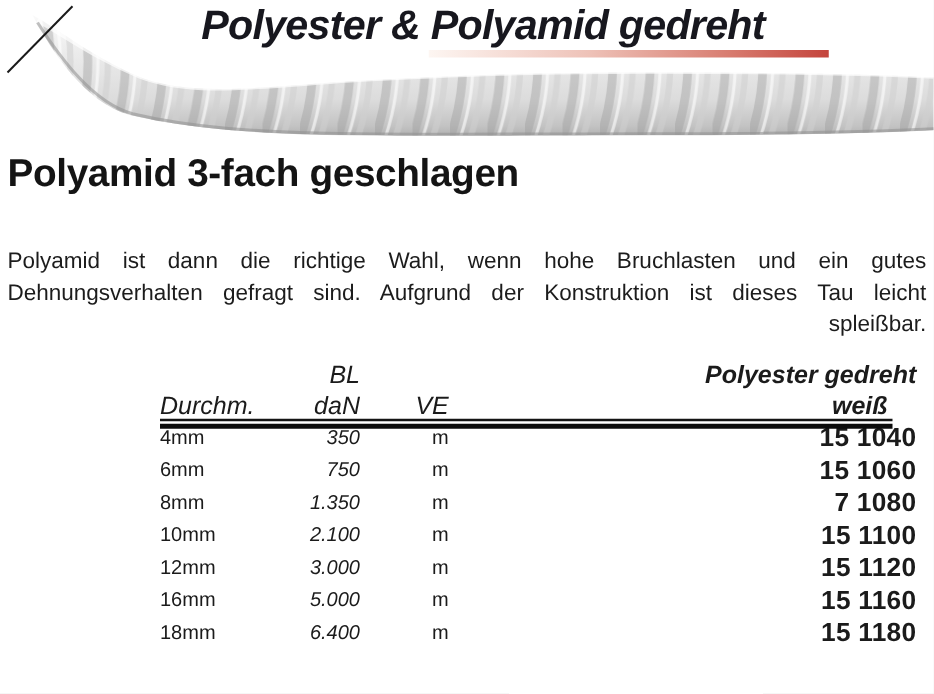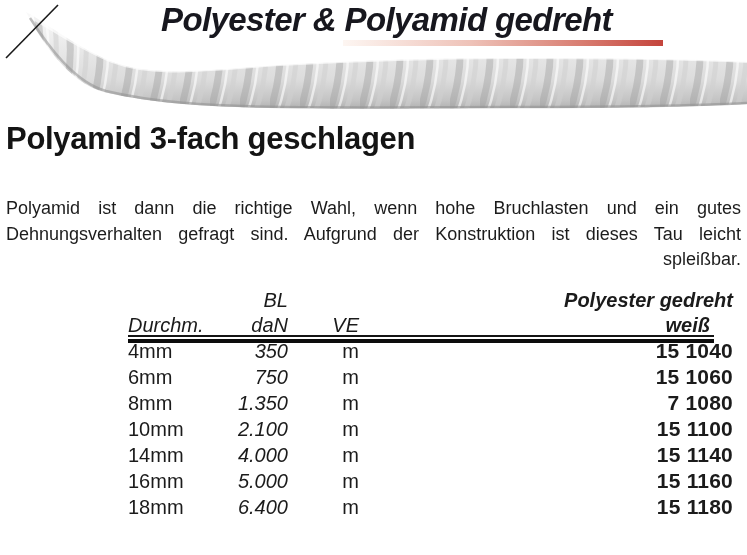--- a/index.html
+++ b/index.html
@@ -47,21 +47,21 @@
   }
   .price-table thead tr.hrow1 td{height:23px;vertical-align:bottom;}
   .price-table thead tr.hrow2 td{height:25px;vertical-align:bottom;padding-bottom:1px;}
   .hd-bold{font-weight:700;}
   .col-durchm{width:82px;text-align:left;}
   .col-bl{width:78px;text-align:right;padding-right:2px !important;font-style:italic;}
   .col-ve{width:52px;text-align:right;padding-left:17px !important;}
   .col-artnr{width:374px;text-align:right;padding-right:1px !important;}
   td.hd-weiss{padding-right:24px !important;}
   .price-table tbody td{
-    height:26px;vertical-align:middle;font-size:20px;color:#1b1b1b;
+    height:26px;vertical-align:middle;font-size:16px;color:#1b1b1b;
   }
   .price-table tbody td.col-ve{padding-left:30px !important;}
   .price-table tbody td.col-artnr{font-weight:700;font-size:21px;letter-spacing:0.2px;text-align:right;}
   .rule{position:absolute;background:#141414;}
   .rule-thin{left:128px;top:335px;width:586px;height:2px;}
   .rule-thick{left:128px;top:339px;width:586px;height:4px;background:#0c0c0c;}
 </style>
 </head>
 <body>
 
@@ -156,24 +156,24 @@
           <td class="col-ve">m</td>
           <td class="col-artnr">7 1080</td>
         </tr>
         <tr>
           <td class="col-durchm">10mm</td>
           <td class="col-bl">2.100</td>
           <td class="col-ve">m</td>
           <td class="col-artnr">15 1100</td>
         </tr>
         <tr>
-          <td class="col-durchm">14mm</td>
-          <td class="col-bl">4.000</td>
+          <td class="col-durchm">12mm</td>
+          <td class="col-bl">3.000</td>
           <td class="col-ve">m</td>
-          <td class="col-artnr">15 1140</td>
+          <td class="col-artnr">15 1120</td>
         </tr>
         <tr>
           <td class="col-durchm">16mm</td>
           <td class="col-bl">5.000</td>
           <td class="col-ve">m</td>
           <td class="col-artnr">15 1160</td>
         </tr>
         <tr>
           <td class="col-durchm">18mm</td>
           <td class="col-bl">6.400</td>

